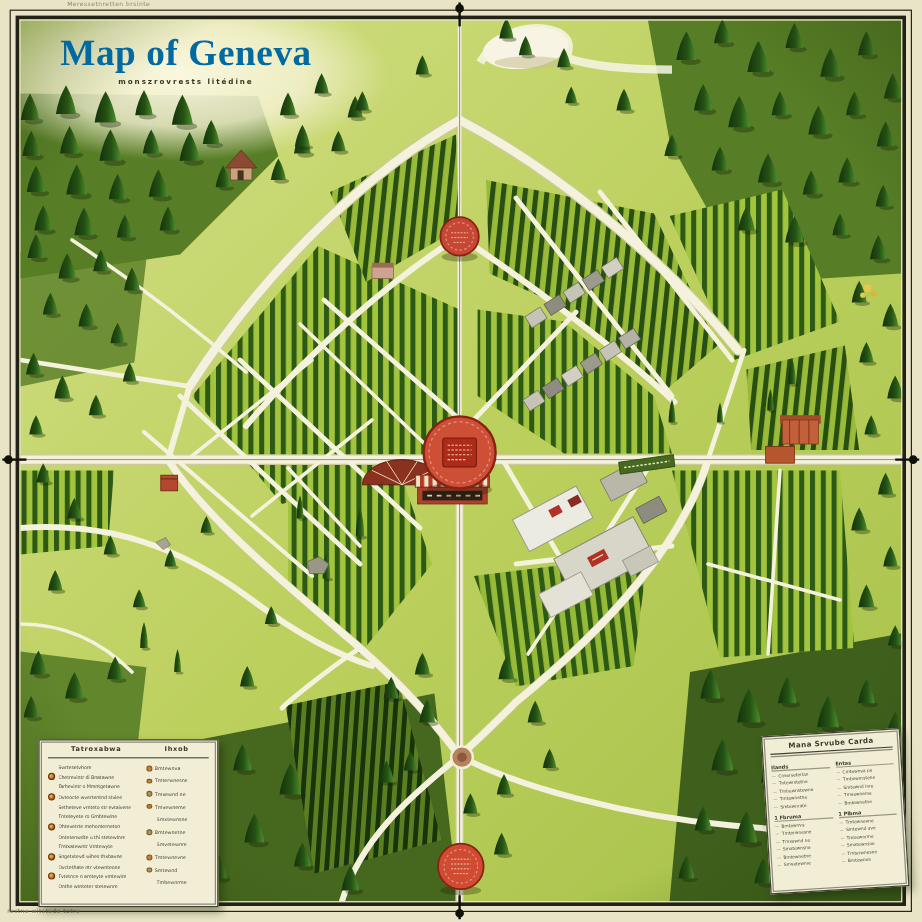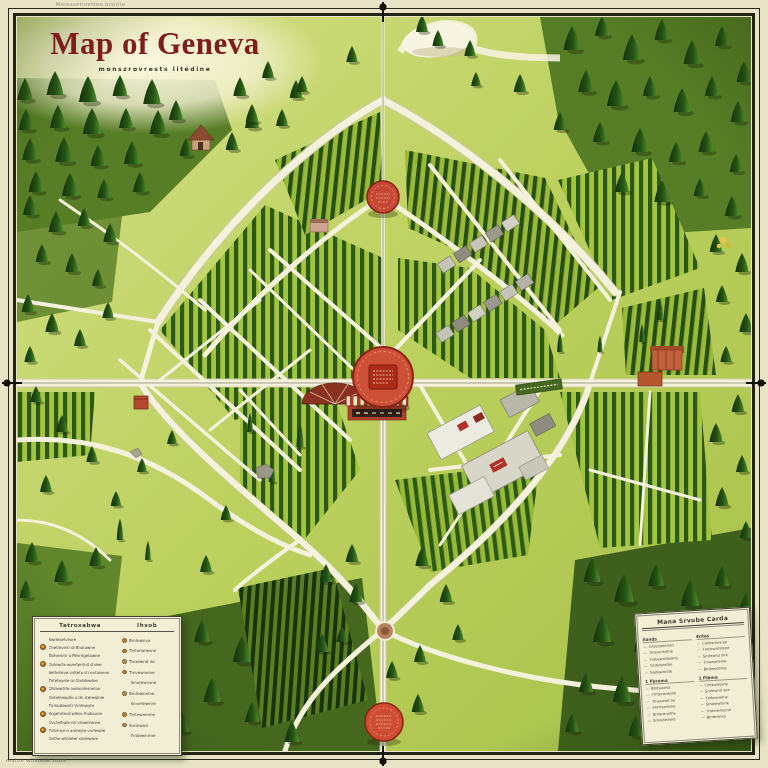--- a/index.html
+++ b/index.html
@@ -10,21 +10,21 @@
   }
   
   .frame-outer{position:absolute;inset:8px;border:1px solid #26261a;z-index:20;pointer-events:none;}
   .frame-inner{position:absolute;inset:13px;border:3px solid #2020156;border:3px solid #222216;z-index:20;pointer-events:none;}
   .map-svg{position:absolute;left:0;top:0;z-index:10;}
   .tick-svg{position:absolute;left:0;top:0;z-index:30;pointer-events:none;}
   
   .title-block{position:absolute;left:30px;top:26px;width:250px;z-index:25;text-align:center;}
   .title-block h1{
     margin:0;font-family:"Liberation Serif", serif;font-size:31px;font-weight:700;
-    color:#7f1d1d;letter-spacing:.5px;white-space:nowrap;
+    color:#0369a1;letter-spacing:.5px;white-space:nowrap;
   }
   .subtitle{margin-top:3px;font-size:6px;font-weight:bold;letter-spacing:1.6px;color:#3a3526;}
   .margin-note-top{position:absolute;left:56px;top:1px;font-size:5px;color:#8a887a;letter-spacing:.4px;z-index:25;}
   .margin-note-bottom{position:absolute;left:6px;top:757px;font-size:5px;color:#70705e;letter-spacing:.4px;z-index:25;}
   
   .legend{
     background:#f2edd5;border:1px solid #3f3e2e;
     box-shadow:inset 0 0 0 1px #f2edd5, inset 0 0 0 2px #8a897a, 3px 4px 7px rgba(25,35,8,.45);
     z-index:40;position:absolute;color:#3a392e;
   }

